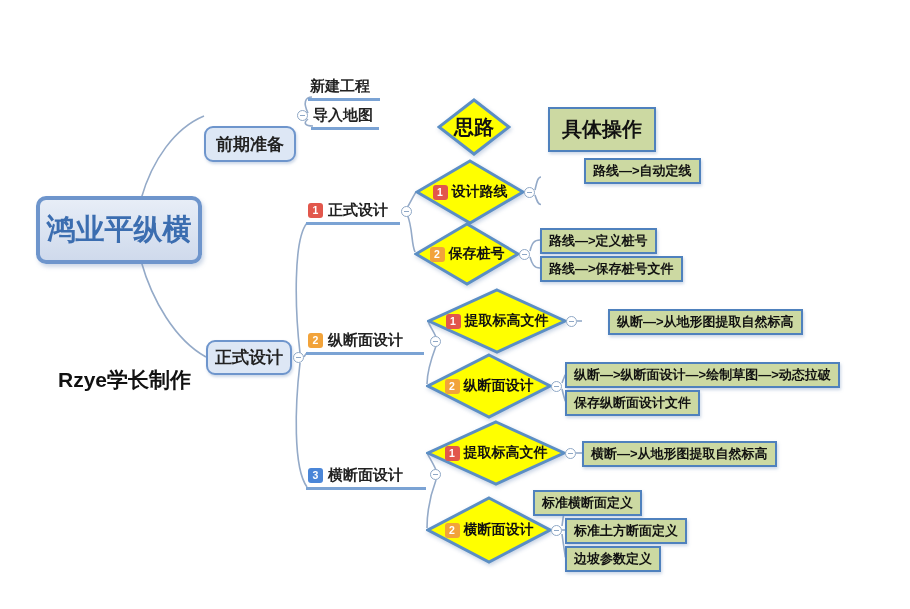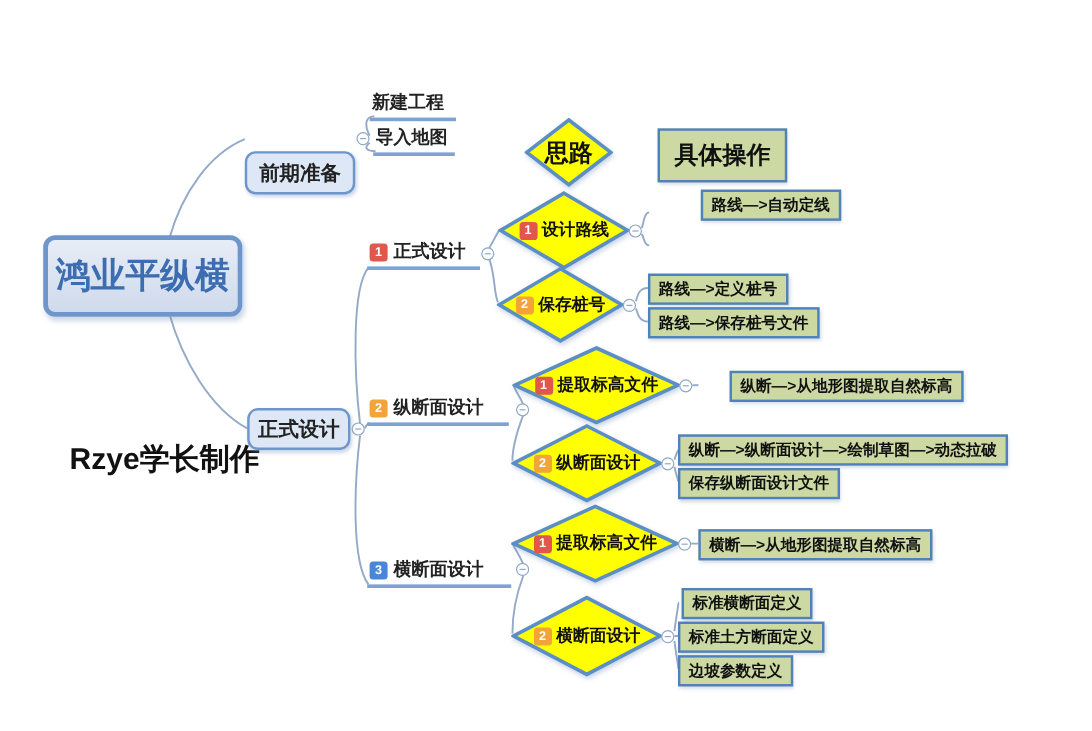--- a/index.html
+++ b/index.html
@@ -63,21 +63,21 @@
 
   
   .collapse{
     position:absolute;width:11px;height:11px;border-radius:50%;
     background:#fff;border:1.5px solid #8fa8c6;box-sizing:border-box;
     display:flex;align-items:center;justify-content:center;
   }
   .collapse .dash{width:5px;height:1.5px;background:#8fa8c6;}
 
   .watermark{
-    position:absolute;left:58px;top:366px;font-size:25px;font-weight:bold;color:#111;
+    position:absolute;left:58px;top:366px;font-size:21px;font-weight:bold;color:#111;
     white-space:nowrap;
   }
 </style>
 </head>
 <body>
 
 <div class="canvas">
 
   <svg class="wires" width="910" height="609">
 
@@ -238,21 +238,21 @@
 
   <div class="diamond" style="left:426px;top:496px;width:126px;height:68px;">
     <svg width="126" height="68">
       <polygon points="63,2 124,34 63,66 2,34" fill="#ffff00" stroke="#5b8ec4" stroke-width="3"></polygon>
     </svg>
     <div class="dlabel">
       <span class="badge b-orange">2</span>
       <span>横断面设计</span>
     </div>
   </div>
-  <div class="opbox" style="left:568px;top:490px;">
+  <div class="opbox" style="left:533px;top:490px;">
     <span>标准横断面定义</span>
   </div>
   <div class="opbox" style="left:565px;top:518px;">
     <span>标准土方断面定义</span>
   </div>
   <div class="opbox" style="left:565px;top:546px;">
     <span>边坡参数定义</span>
   </div>
 
   <div class="collapse" style="left:297px;top:110px;">

